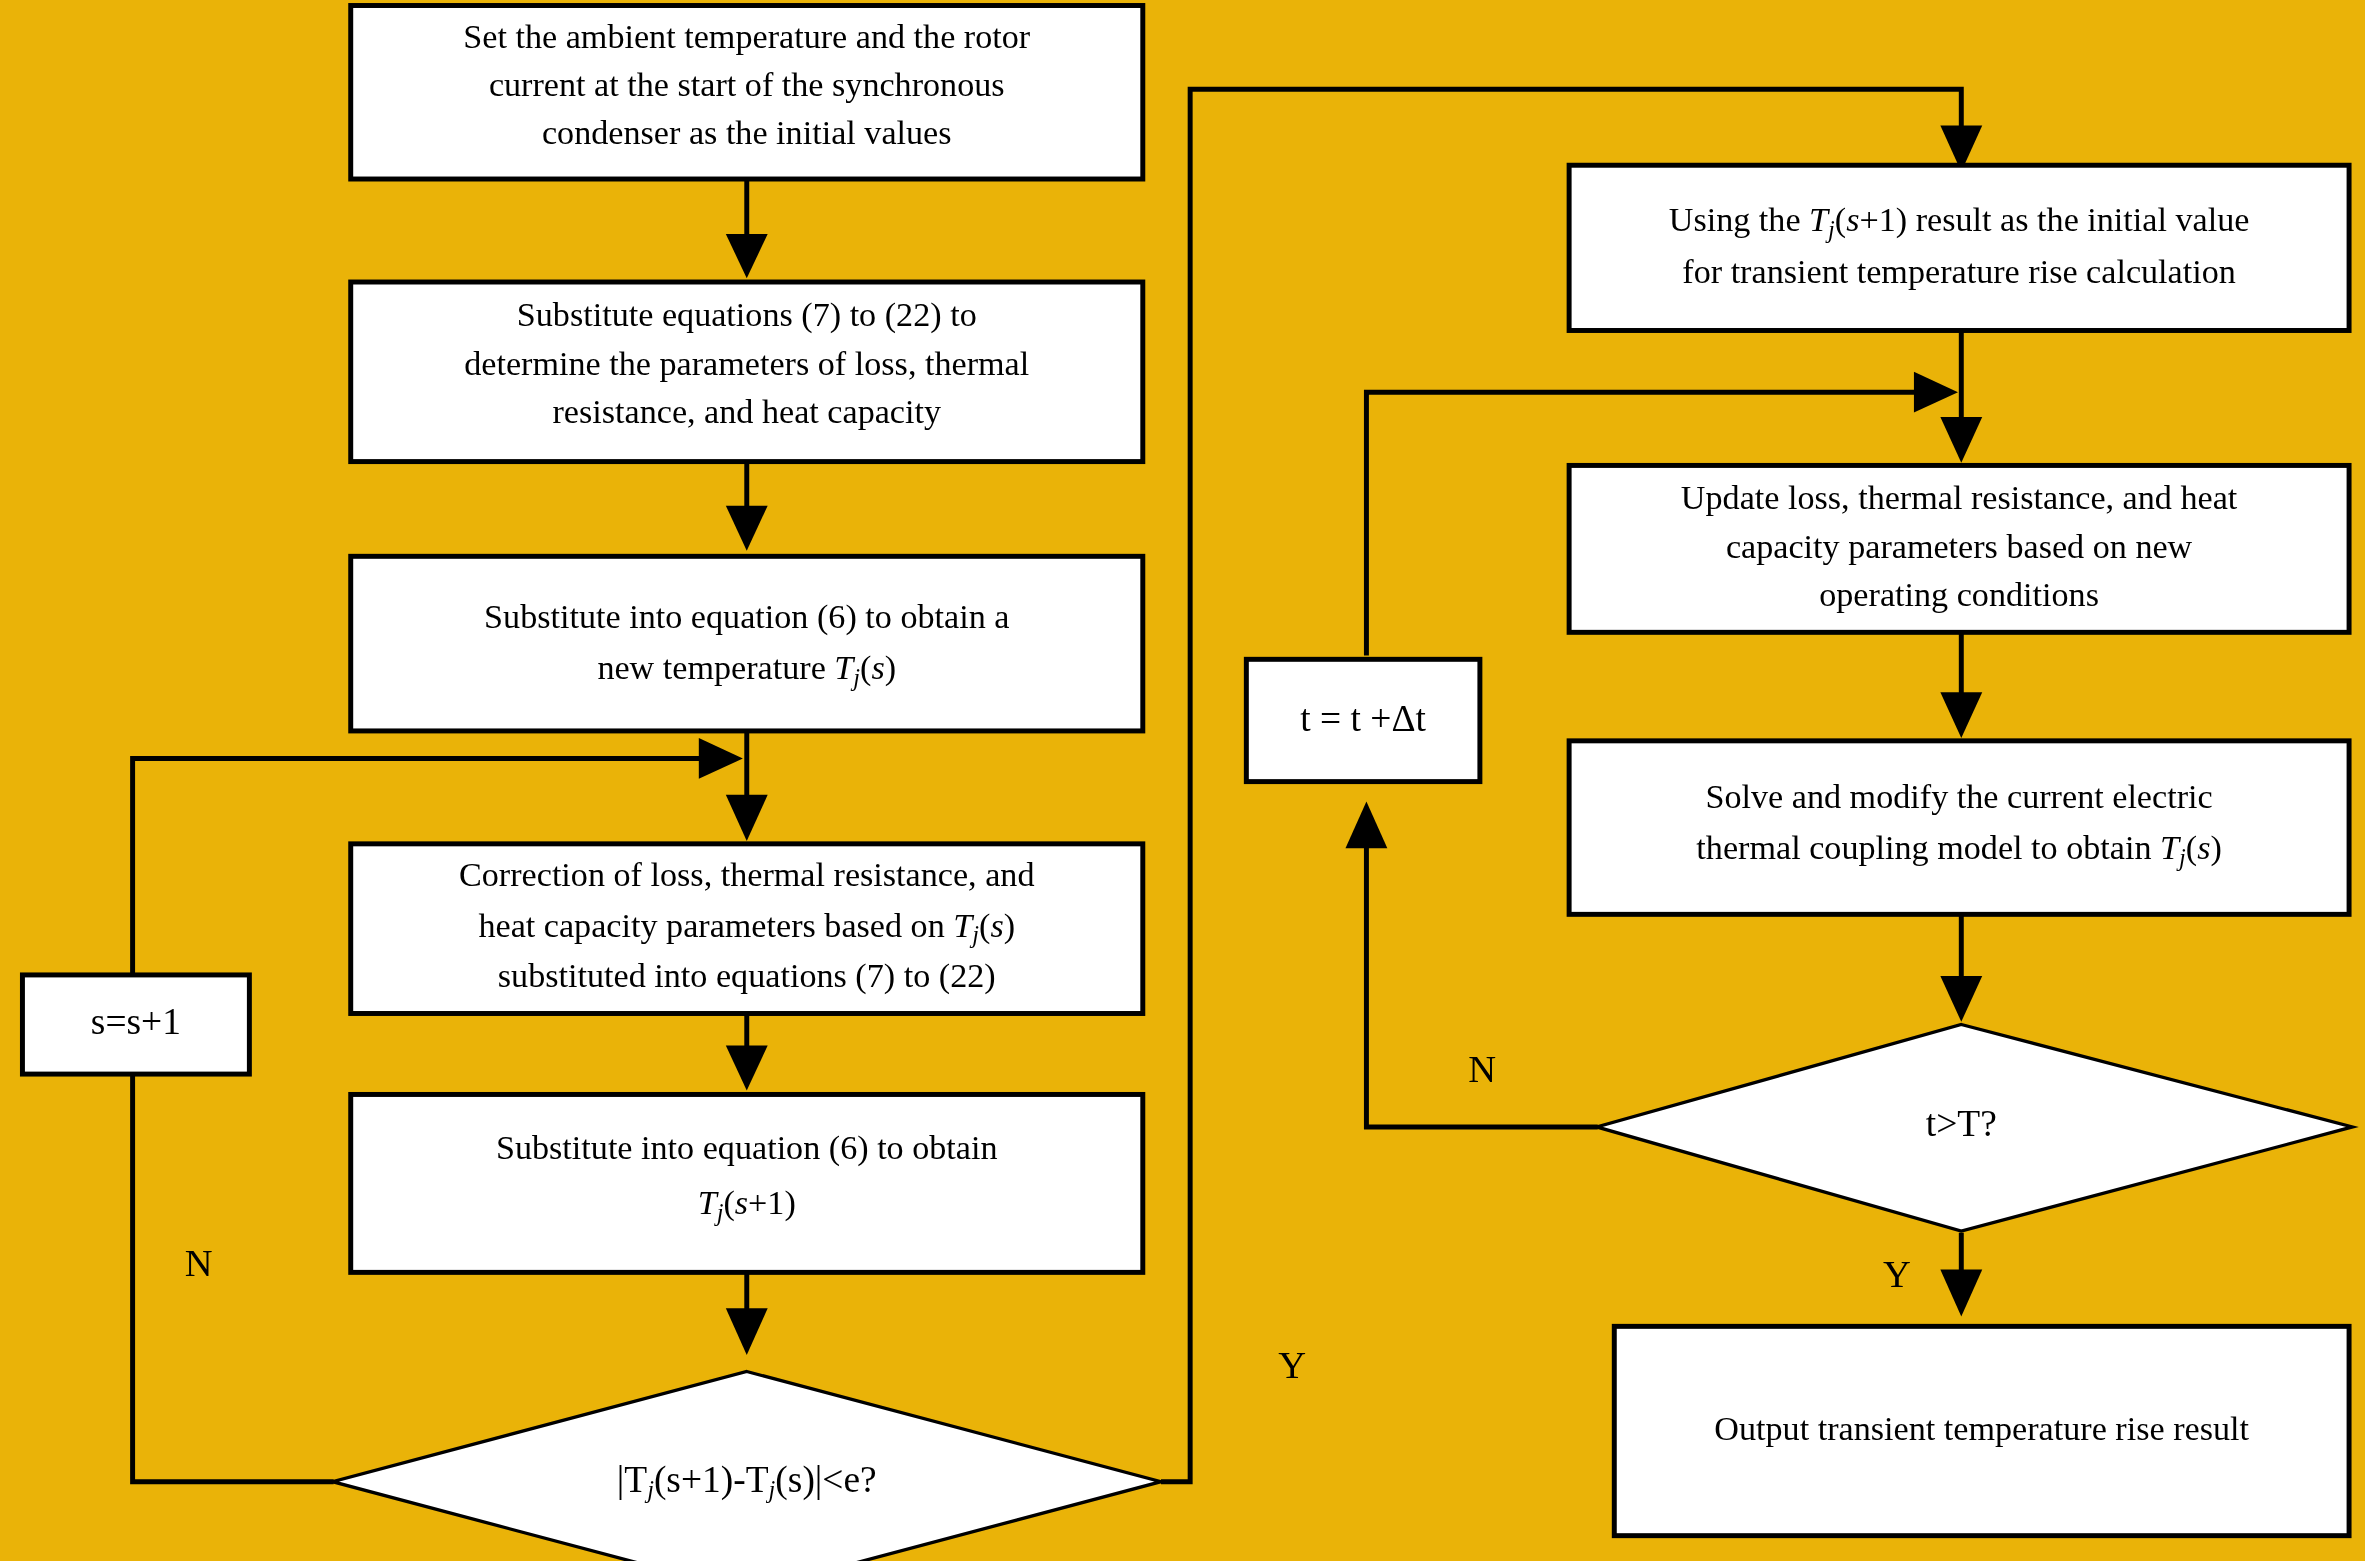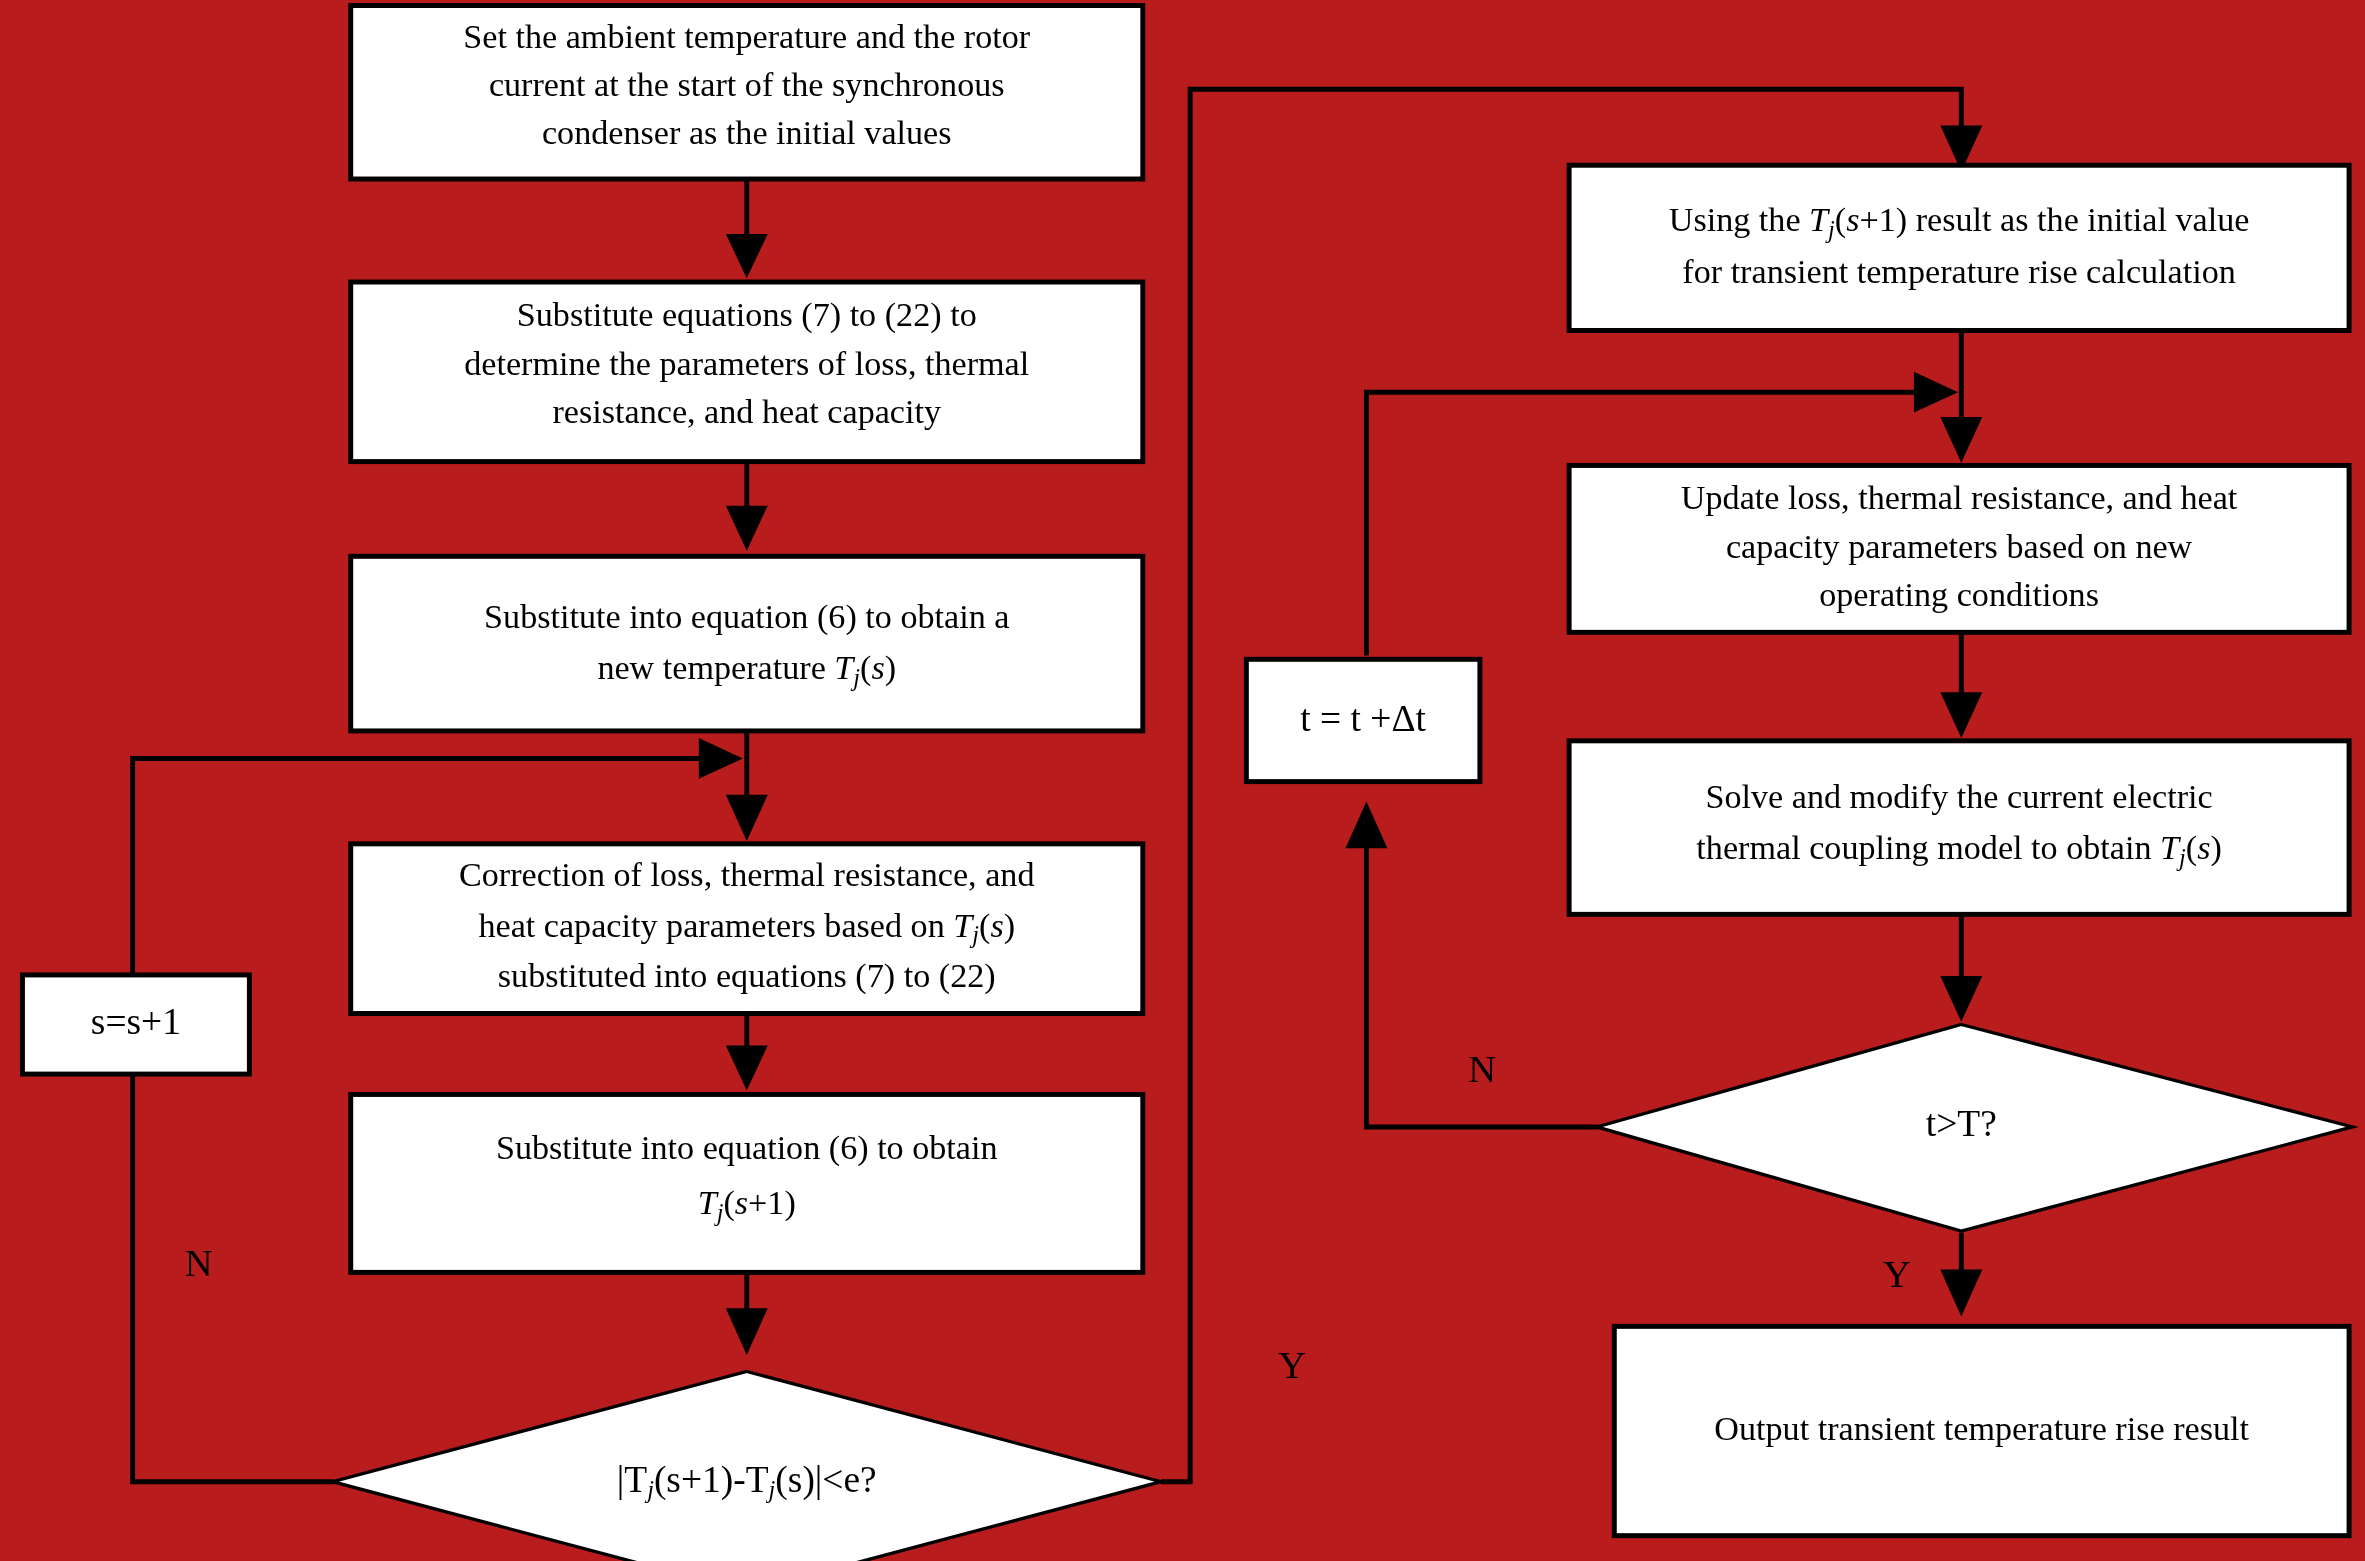--- a/index.html
+++ b/index.html
@@ -4,21 +4,21 @@
 <style>
   html, body {
     margin: 0;
     padding: 0;
     background: #ffffff;
   }
   #stage {
     position: relative;
     width: 2366px;
     height: 1561px;
-    background: #b91c1c;
+    background: #eab308;
     overflow: hidden;
   }
   svg#flow {
     position: absolute;
     left: 0;
     top: 0;
     width: 2366px;
     height: 1561px;
   }
   .node-rect {

